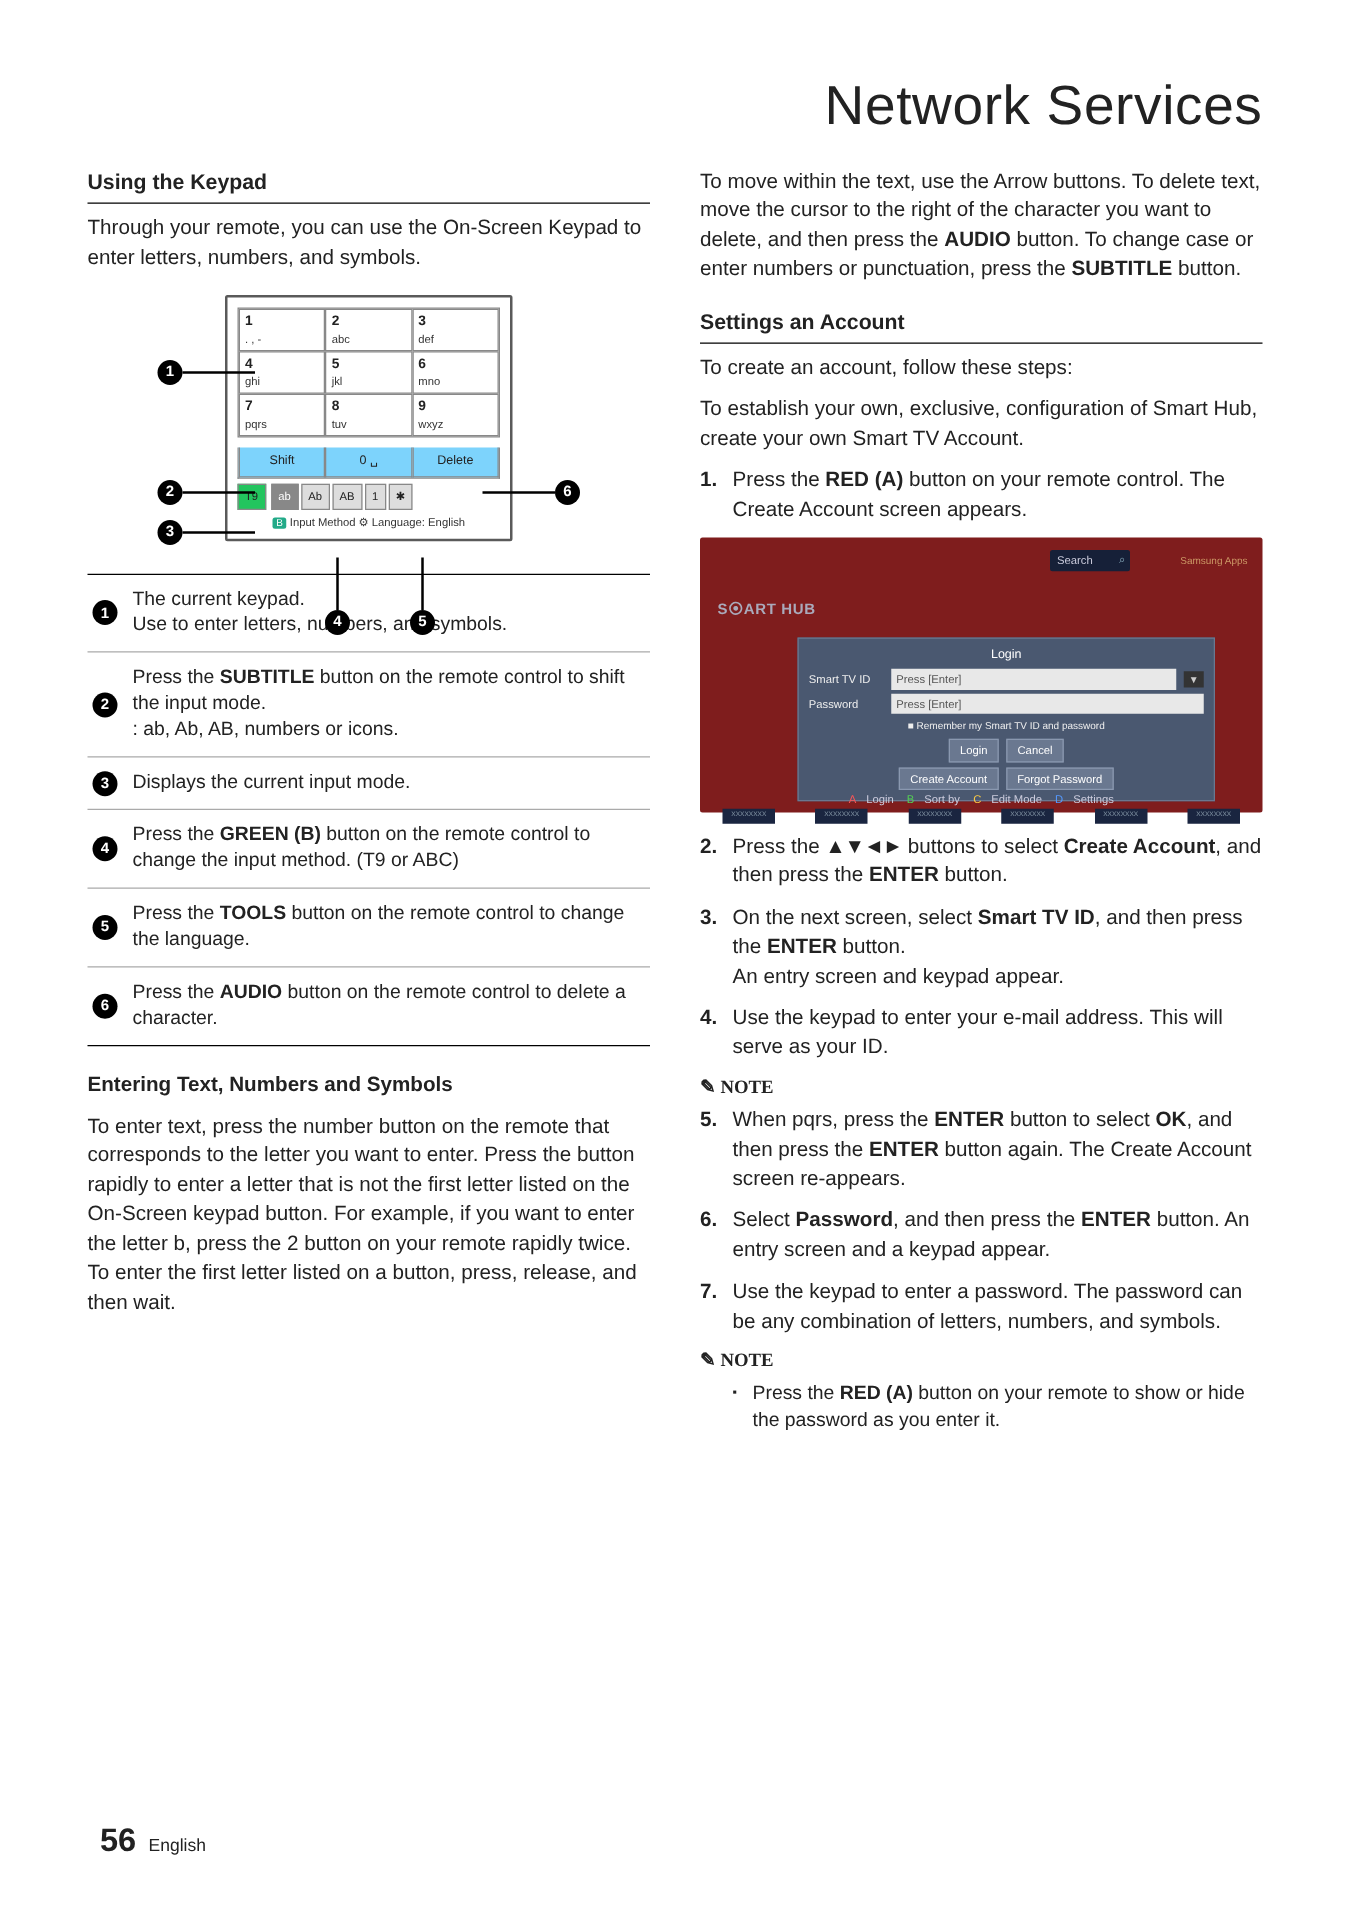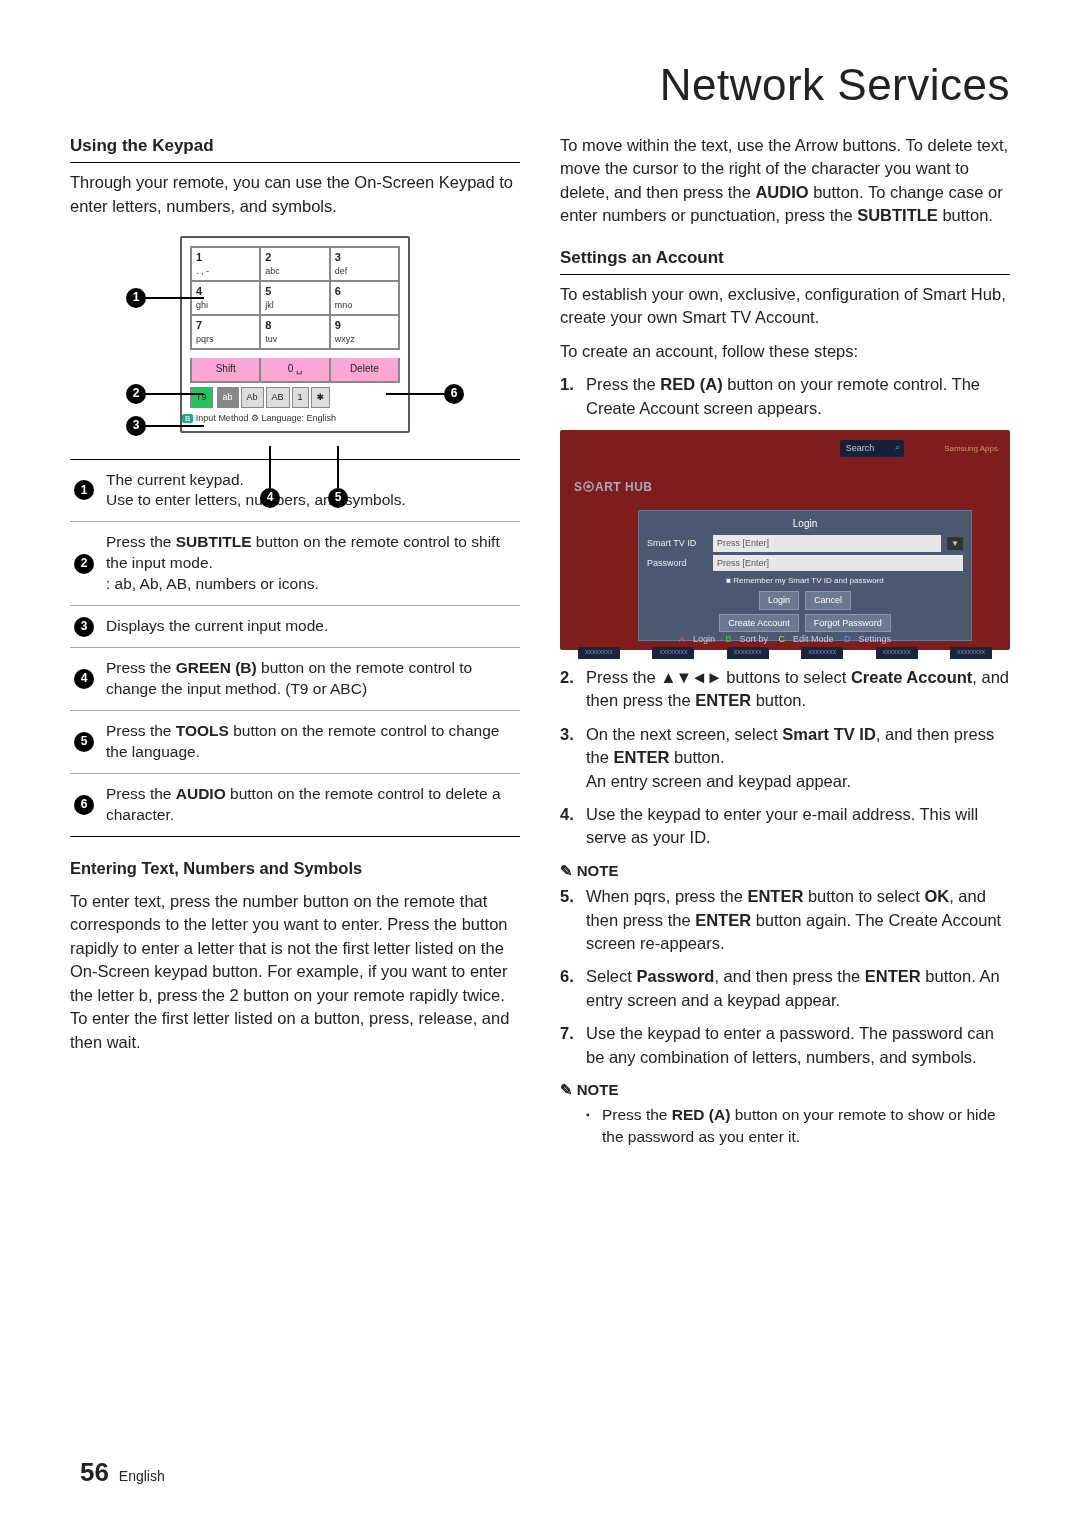--- a/index.html
+++ b/index.html
@@ -80,38 +80,38 @@
     border-bottom: 1px solid #888;
   }
   .kp-wide {
     border: 1px solid #888;
     border-top: none;
     height: 24px;
     display: flex;
     align-items: center;
     justify-content: center;
     font-size: 10px;
-    background: #f9a8d4;
+    background: #7dd3fc;
   }
   .kp-modes {
     display: flex;
     margin: 4px 8px 0 8px;
     gap: 4px;
     align-items: center;
   }
   .kp-mode {
     border: 1px solid #888;
     font-size: 9px;
     padding: 3px 5px;
     background: #ddd;
   }
   .kp-mode.active { background: #888; color: #fff; }
   .kp-footer {
     font-size: 9px;
-    text-align: left;
+    text-align: center;
     padding: 4px 0 6px 0;
     color: #333;
   }
   .kp-footer .b-badge { background:#2a8; color:#fff; padding:0 3px; border-radius:2px; font-size:8px; }
   .callout {
     position: absolute;
     display: flex;
     align-items: center;
   }
   .callout .line { height: 1.5px; background: #000; }
@@ -148,21 +148,21 @@
     font-weight: bold;
     font-size: 16.5px;
     margin-top: 20px;
     margin-bottom: 10px;
   }
 
   ol.steps { list-style: none; counter-reset: step; padding-left: 0; }
   ol.steps li { counter-increment: step; position: relative; padding-left: 26px; margin-bottom: 10px; }
   ol.steps li::before { content: counter(step) "."; font-weight: bold; position: absolute; left: 0; }
 
-  .note-label { font-weight: bold; font-size: 15px; margin-top: 6px; margin-bottom: 4px; }
+  .note-label { font-weight: bold; font-size: 15px; margin-top: 6px; margin-bottom: 4px; font-family: Liberation Serif, serif; }
   .note-label::before { content: "✎ "; }
   ul.note-list { list-style: none; padding-left: 26px; margin-bottom: 10px; }
   ul.note-list li { position: relative; padding-left: 16px; font-size: 15.5px; margin-bottom: 6px; }
   ul.note-list li::before { content: "▪"; position: absolute; left: 0; font-size: 10px; top: 4px; }
 
   
   .hub-img {
     background: #7f1d1d;
     margin: 10px 0 16px 0;
     padding: 8px;
@@ -334,22 +334,22 @@
     <div class="minihead">Entering Text, Numbers and Symbols</div>
     <p>To enter text, press the number button on the remote that corresponds to the letter you want to enter. Press the button rapidly to enter a letter that is not the first letter listed on the On-Screen keypad button. For example, if you want to enter the letter b, press the 2 button on your remote rapidly twice. To enter the first letter listed on a button, press, release, and then wait.</p>
   </div>
 
   <div class="col">
     <p>
       <span>To move within the text, use the Arrow buttons. To delete text, move the cursor to the right of the character you want to delete, and then press the </span><span class="bold">AUDIO</span><span> button. To change case or enter numbers or punctuation, press the </span><span class="bold">SUBTITLE</span><span> button.</span>
     </p>
 
     <h3 class="subhead2">Settings an Account</h3>
+    <p>To create an account, follow these steps:</p>
     <p>To establish your own, exclusive, configuration of Smart Hub, create your own Smart TV Account.</p>
-    <p>To create an account, follow these steps:</p>
 
     <ol class="steps">
       <li>
         <span>Press the </span><span class="bold">RED (A)</span><span> button on your remote control. The Create Account screen appears.</span>
       </li>
     </ol>
 
     <div class="hub-img">
       <div class="hub-top">
         <div></div>

